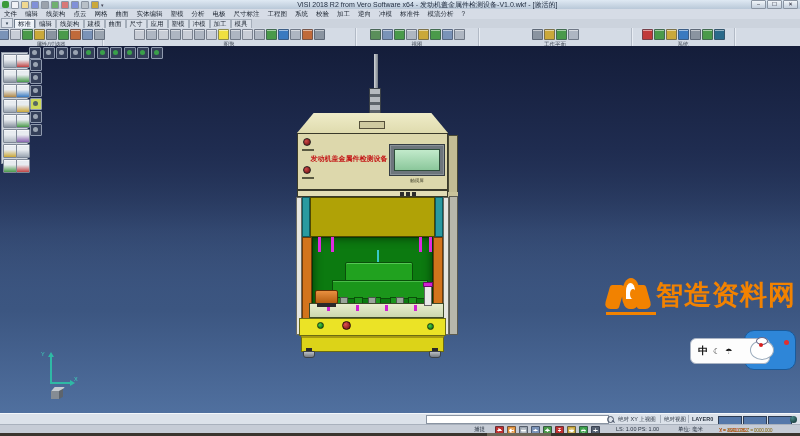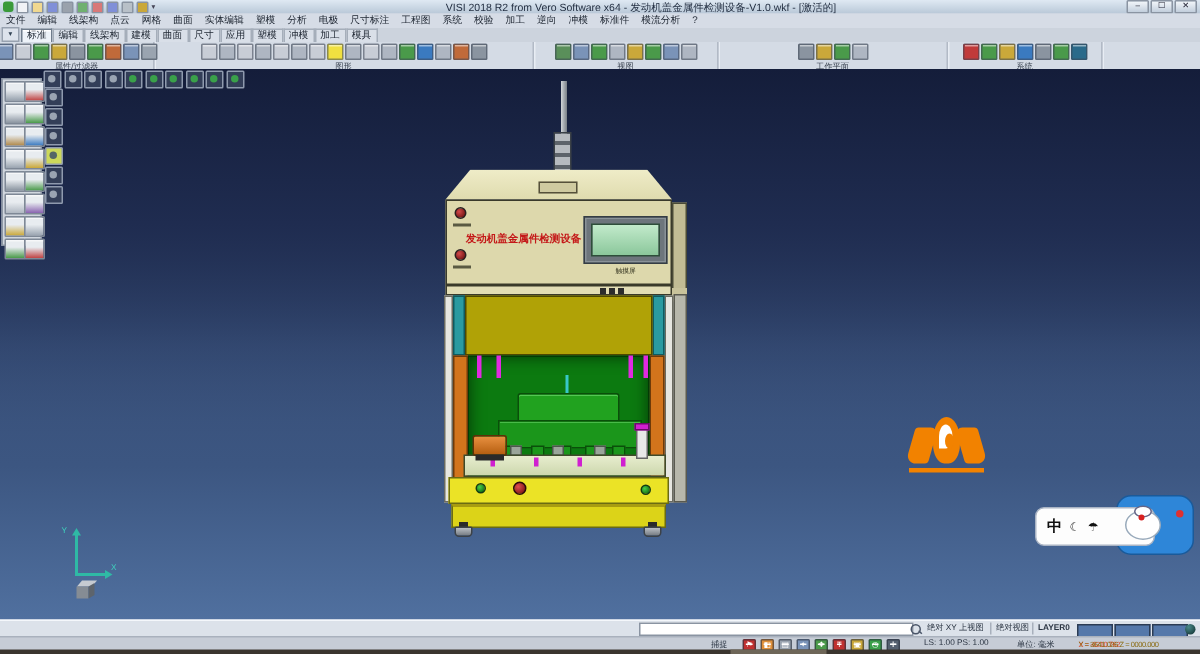--- a/index.html
+++ b/index.html
@@ -427,20 +427,21 @@
 
     <div class="wmark">
       <div class="wm-logo">
         <div class="wm-wl"></div>
           <div class="wm-wr"></div>
         <div class="wm-fl"></div>
           <div class="wm-fw"></div>
           <div class="wm-fc"></div>
         <div class="wm-base"></div>
       </div>
+      <div class="wm-text">智造资料网</div>
     </div>
 
     <div class="ime">
       <div class="ime-dora"></div>
       <div class="ime-pill">
         <b>中</b>
         <i>☾</i>
         <i>☂</i>
       </div>
       <div class="ime-face"></div>

